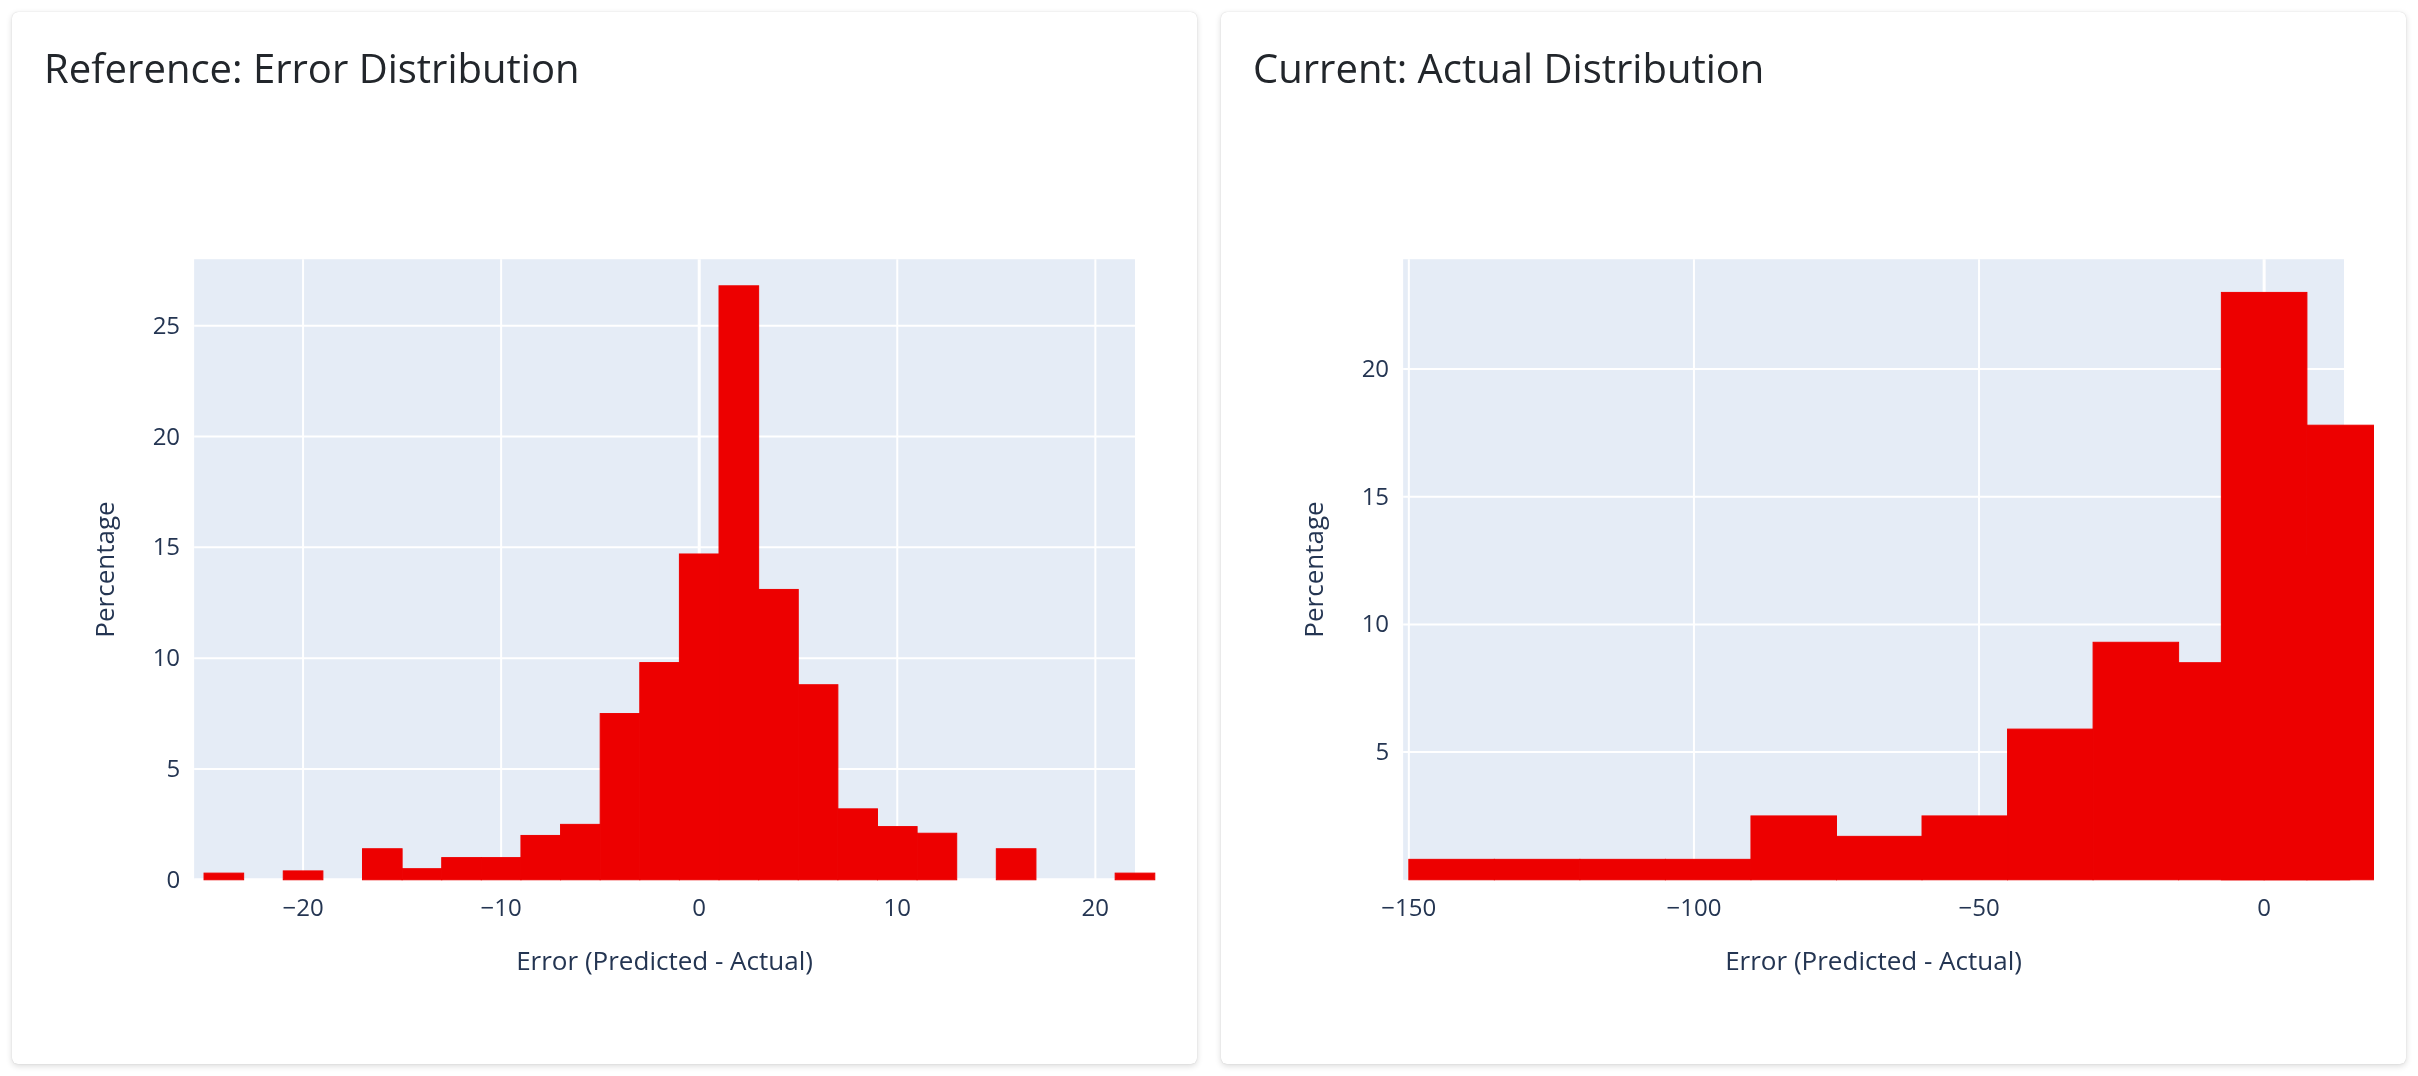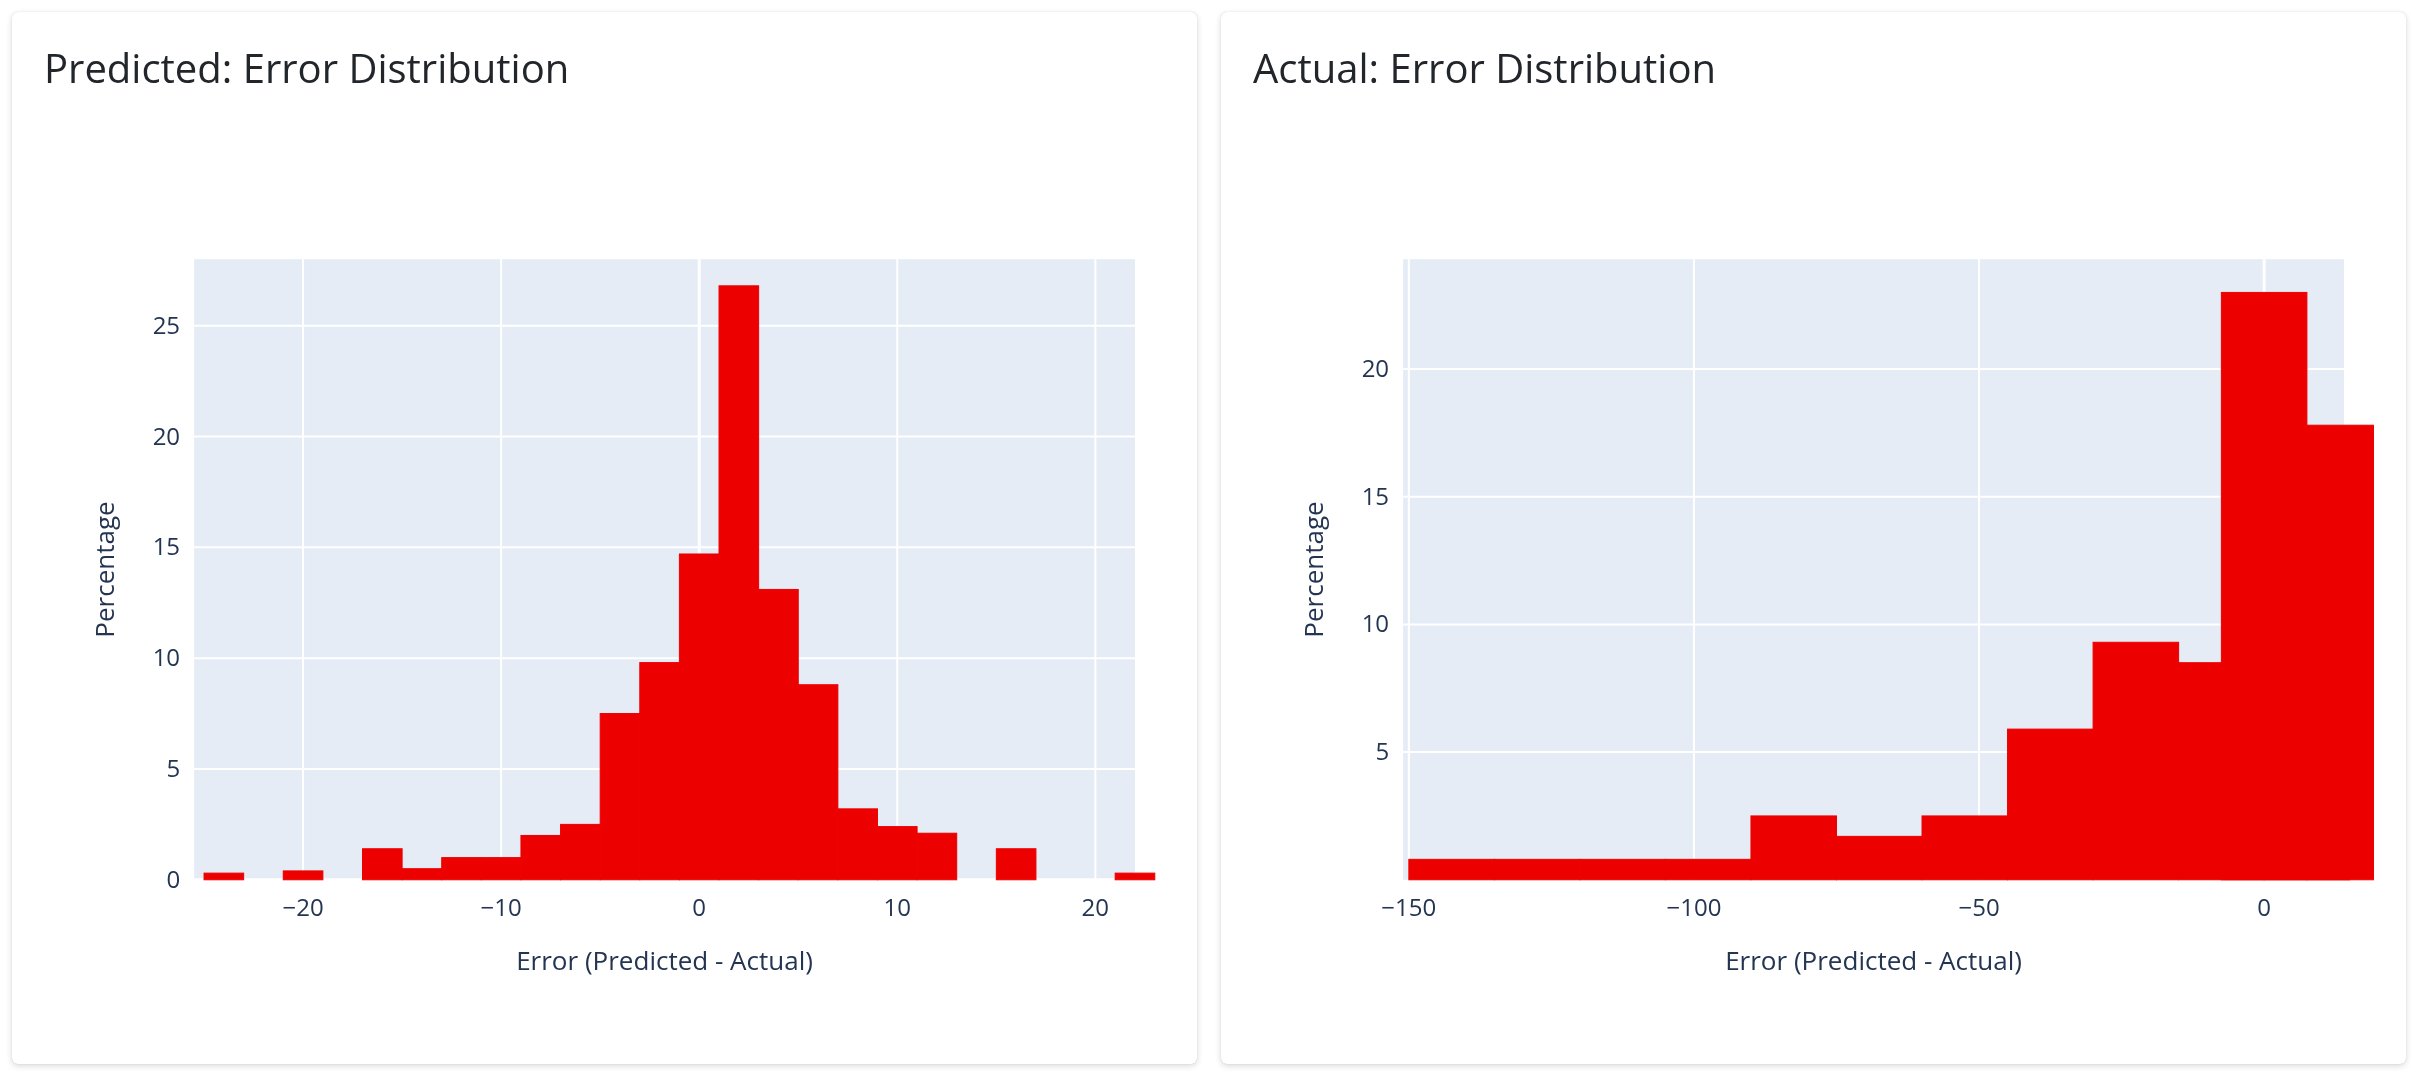--- a/index.html
+++ b/index.html
@@ -70,21 +70,21 @@
     font-size: 26px;
     font-family: inherit;
   }
 </style>
 </head>
 <body>
 
 <div class="page">
 
   <div class="card">
-    <h2 class="card-title">Predicted: Error Distribution</h2>
+    <h2 class="card-title">Reference: Error Distribution</h2>
     <div class="chart-wrap">
       <svg class="chart" id="chart-0" viewBox="0 0 1120 900" preserveAspectRatio="xMidYMid meet">
           <rect x="150" y="140" width="940" height="620" class="plot-bg"></rect>
           <line x1="150" x2="1090" y1="760" y2="760" class="zeroline"></line>
           <line x1="150" x2="1090" y1="649.2857142857142" y2="649.2857142857142" class="gridline"></line>
           <line x1="150" x2="1090" y1="538.5714285714286" y2="538.5714285714286" class="gridline"></line>
           <line x1="150" x2="1090" y1="427.8571428571429" y2="427.8571428571429" class="gridline"></line>
           <line x1="150" x2="1090" y1="317.1428571428571" y2="317.1428571428571" class="gridline"></line>
           <line x1="150" x2="1090" y1="206.42857142857144" y2="206.42857142857144" class="gridline"></line>
           <line x1="258.8421052631579" x2="258.8421052631579" y1="140" y2="760" class="gridline"></line>
@@ -122,21 +122,21 @@
           <text x="136" y="435.8571428571429" text-anchor="end" class="tick-label">15</text>
           <text x="136" y="325.1428571428571" text-anchor="end" class="tick-label">20</text>
           <text x="136" y="214.42857142857144" text-anchor="end" class="tick-label">25</text>
           <text x="620" y="850" text-anchor="middle" class="axis-title">Error (Predicted - Actual)</text>
           <text x="0" y="0" text-anchor="middle" class="axis-title" transform="translate(70,450) rotate(-90)">Percentage</text>
         </svg>
     </div>
   </div>
 
   <div class="card">
-    <h2 class="card-title">Actual: Error Distribution</h2>
+    <h2 class="card-title">Current: Actual Distribution</h2>
     <div class="chart-wrap">
       <svg class="chart" id="chart-1" viewBox="0 0 1120 900" preserveAspectRatio="xMidYMid meet">
           <rect x="150" y="140" width="940" height="620" class="plot-bg"></rect>
           <line x1="150" x2="1090" y1="632.4279835390946" y2="632.4279835390946" class="gridline"></line>
           <line x1="150" x2="1090" y1="504.8559670781893" y2="504.8559670781893" class="gridline"></line>
           <line x1="150" x2="1090" y1="377.28395061728395" y2="377.28395061728395" class="gridline"></line>
           <line x1="150" x2="1090" y1="249.71193415637856" y2="249.71193415637856" class="gridline"></line>
           <line x1="155.6969696969697" x2="155.6969696969697" y1="140" y2="760" class="gridline"></line>
           <line x1="440.54545454545456" x2="440.54545454545456" y1="140" y2="760" class="gridline"></line>
           <line x1="725.3939393939394" x2="725.3939393939394" y1="140" y2="760" class="gridline"></line>

